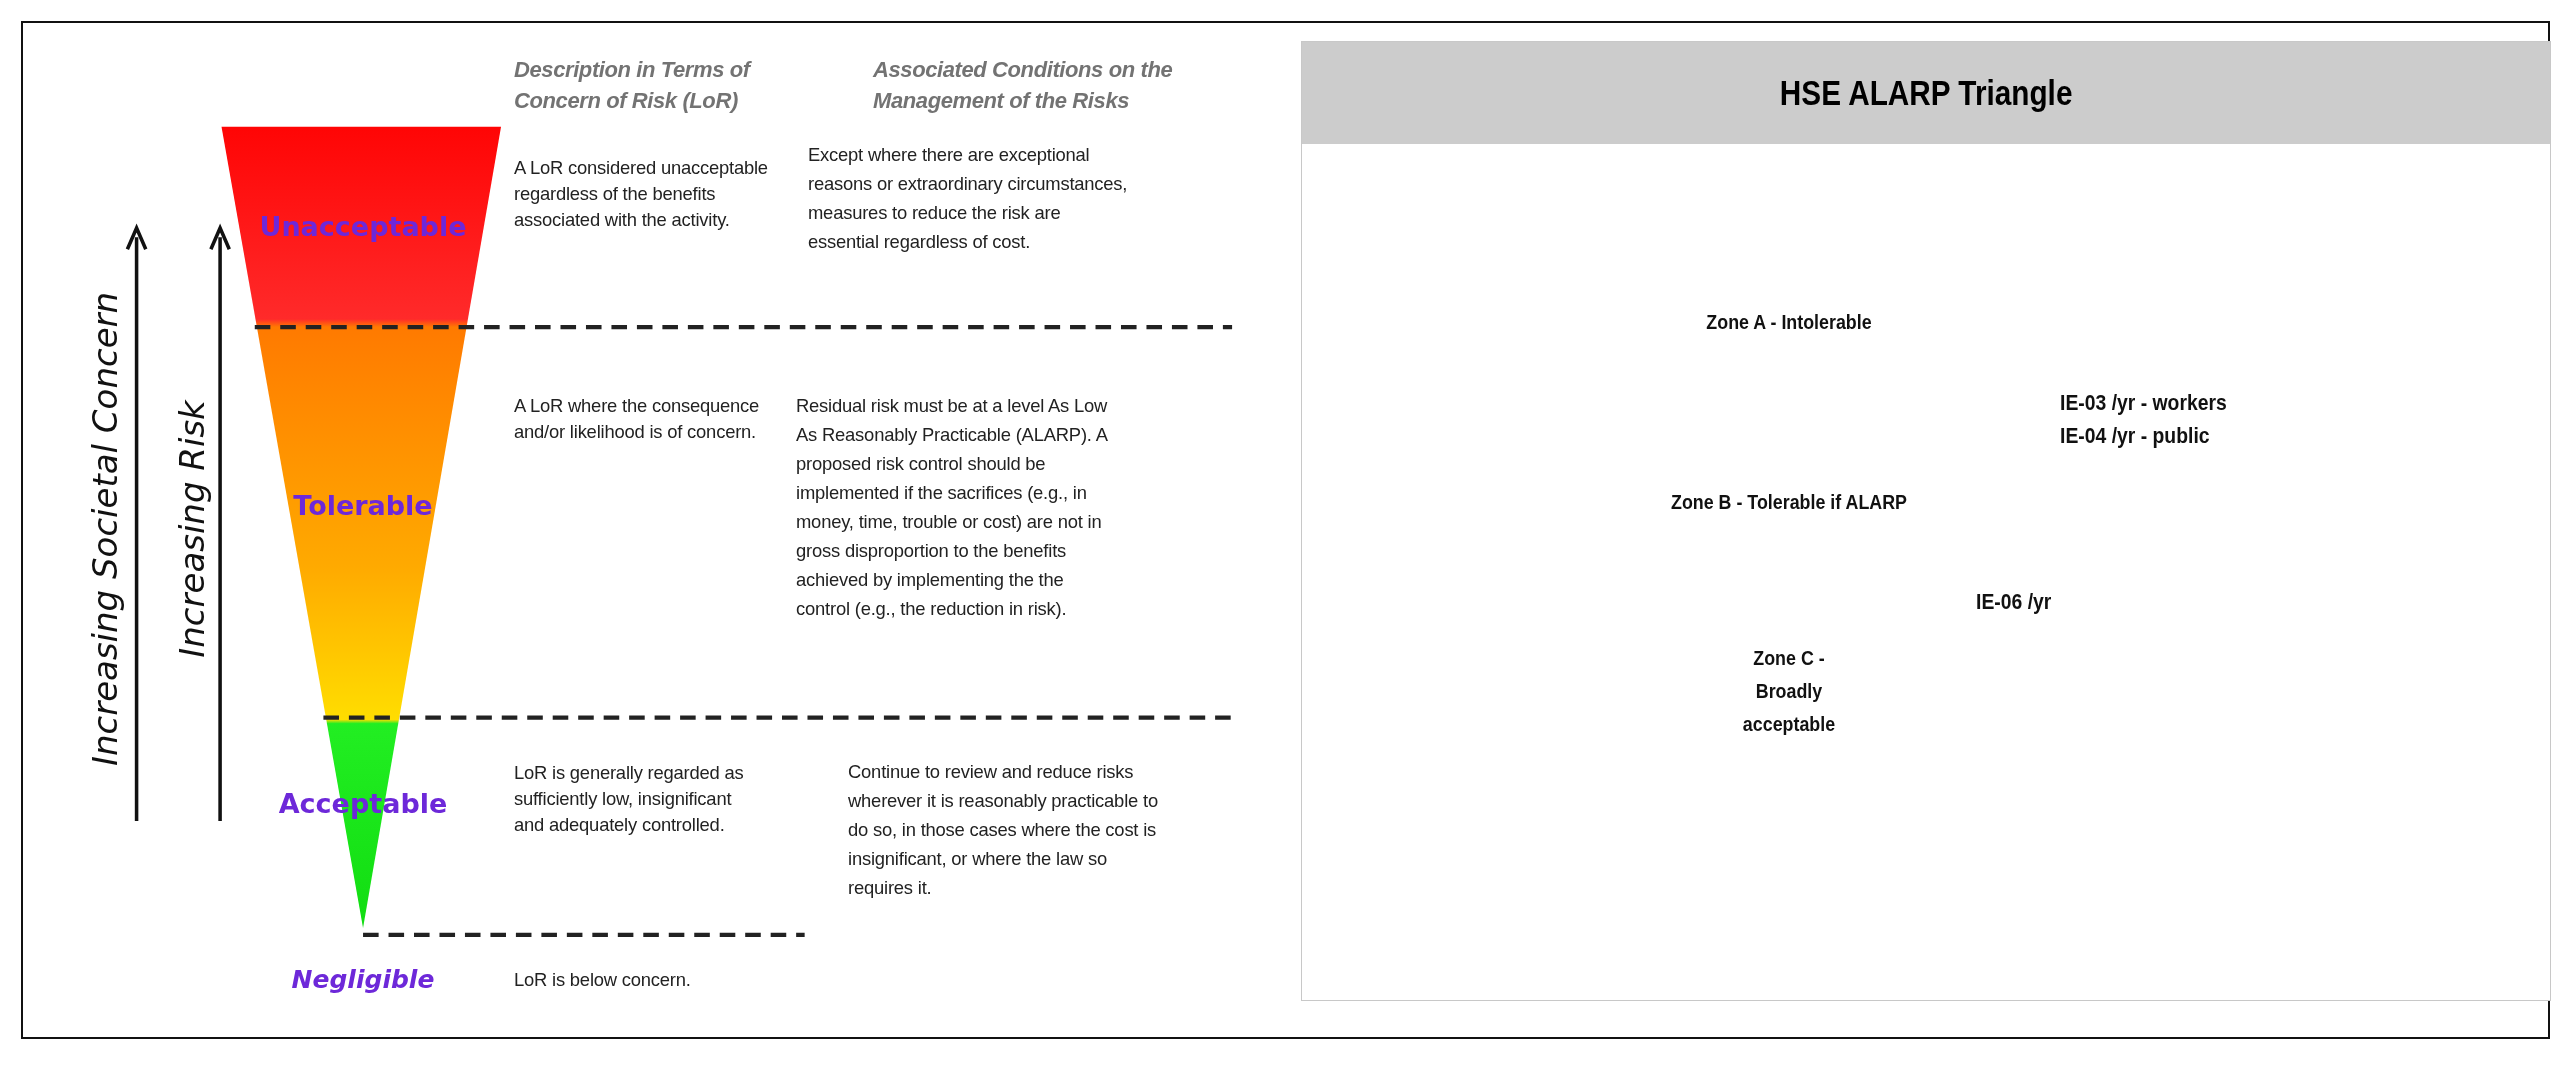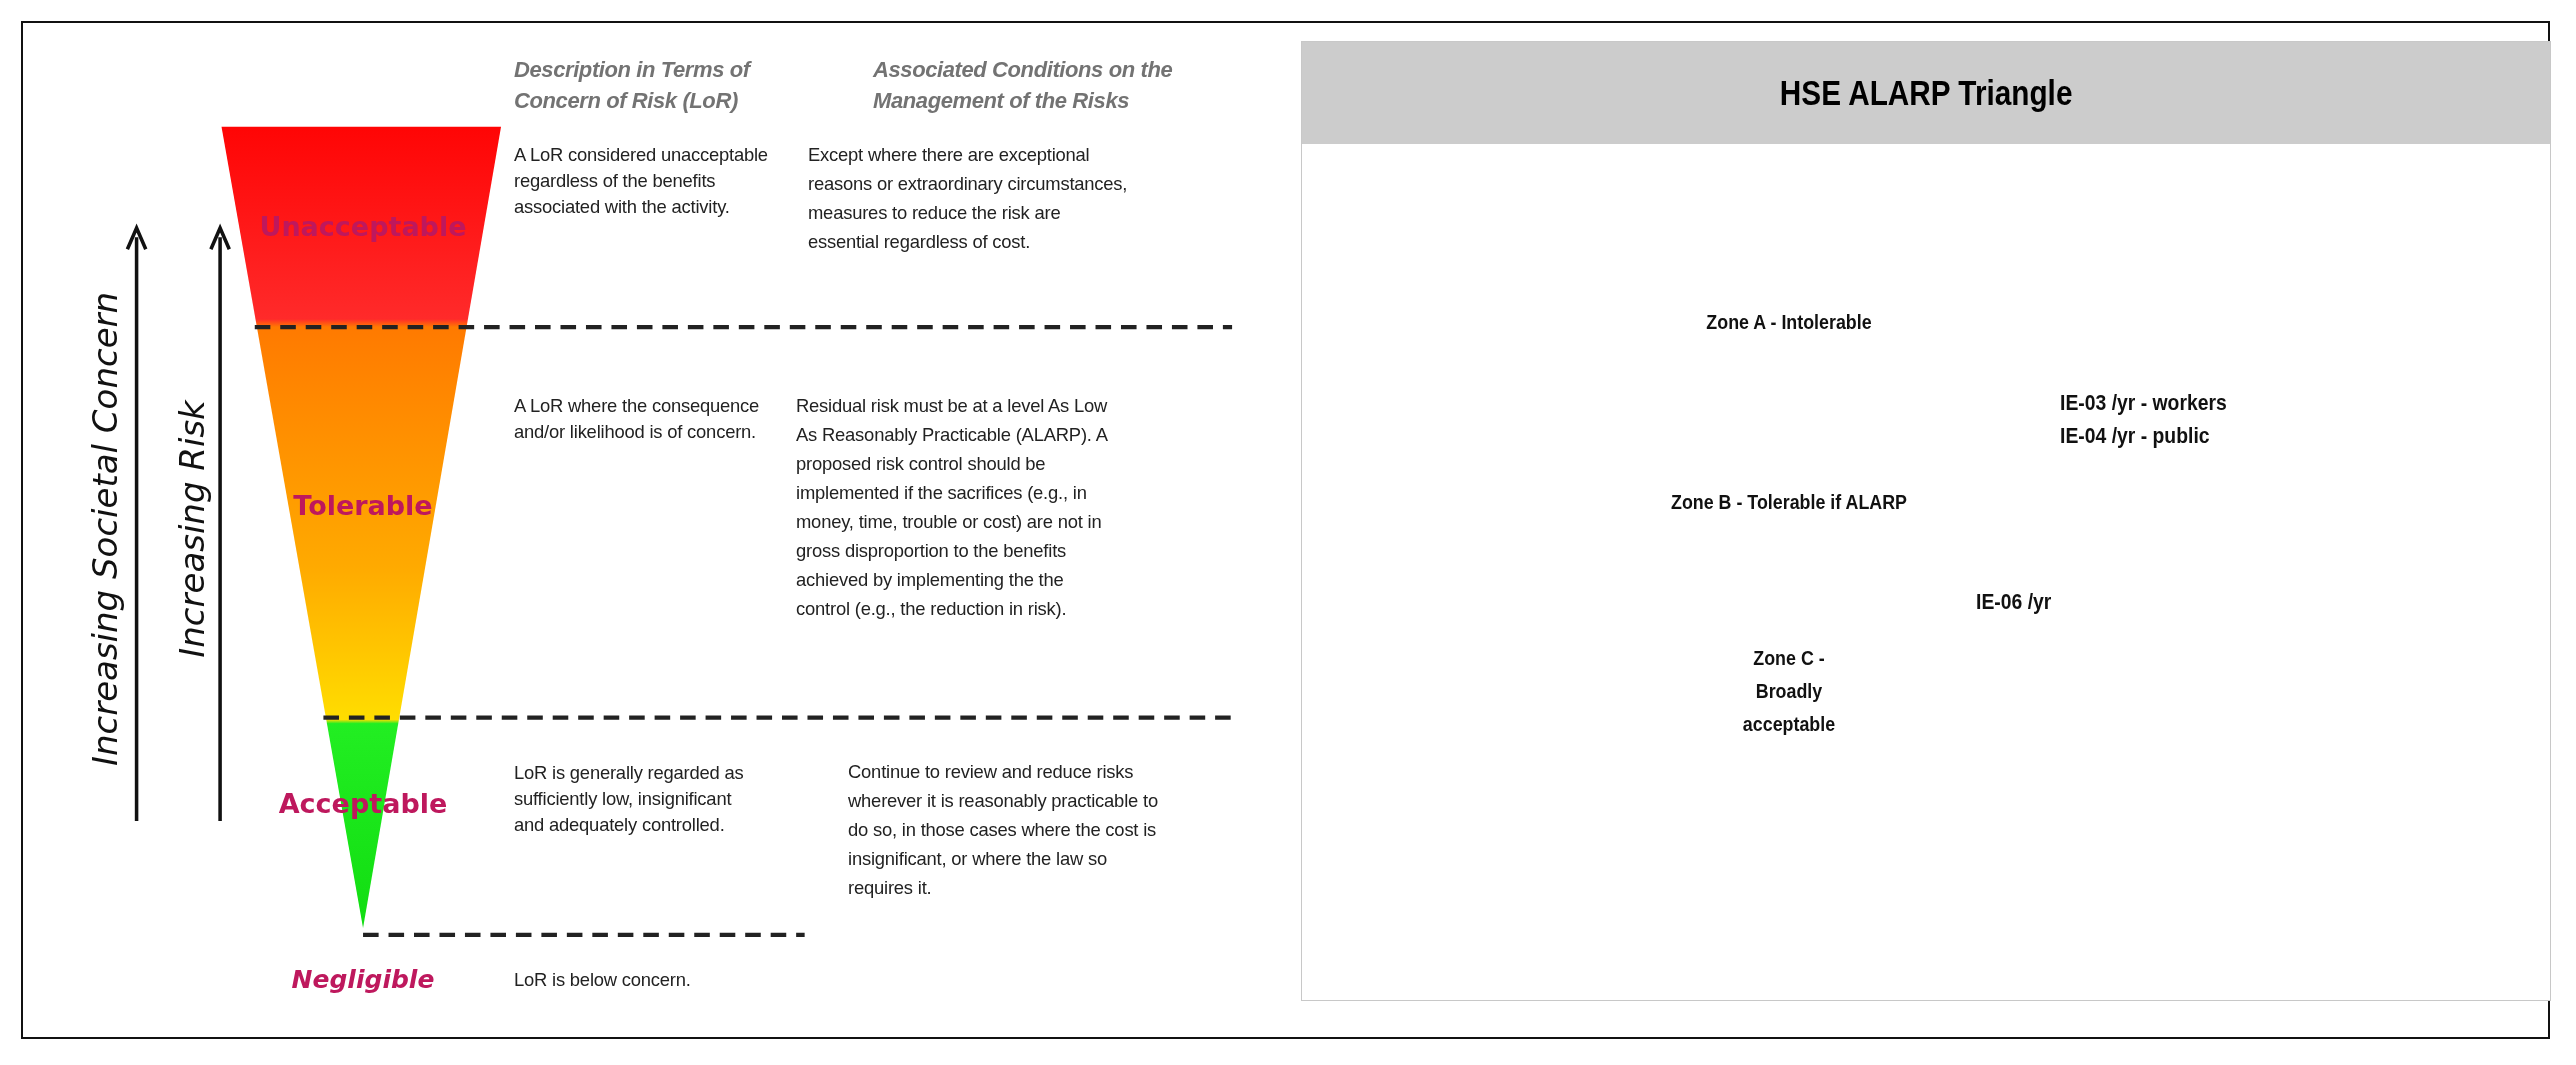--- a/index.html
+++ b/index.html
@@ -3,21 +3,21 @@
 <meta charset="utf-8">
 <style>
   html, body { margin:0; padding:0; background:#ffffff; }
   body { width:2576px; height:1066px; position:relative; overflow:hidden; font-family:"Liberation Sans", sans-serif; }
   .frame { position:absolute; left:21px; top:21px; width:2529px; height:1018px; border:2.8px solid #111; box-sizing:border-box; background:#fff; }
   .abs { position:absolute; }
   .svgwrap { position:absolute; left:0; top:0; width:2576px; height:1066px; }
   .hdr { font-family:"Liberation Sans", sans-serif; font-style:italic; font-weight:bold; font-size:22px; line-height:31px; color:#737373; letter-spacing:-0.4px; }
   .desc { font-family:"Liberation Sans", sans-serif; font-size:18.4px; line-height:26px; color:#222; letter-spacing:-0.2px; }
   .col2 { line-height:29px; }
-  .lvl { font-family:"DejaVu Sans", sans-serif; font-weight:bold; font-size:27px; color:#be185d; transform:translate(-50%,-50%); white-space:nowrap; }
+  .lvl { font-family:"DejaVu Sans", sans-serif; font-weight:bold; font-size:27px; color:#6d28d9; transform:translate(-50%,-50%); white-space:nowrap; }
   .lvl.neg { font-style:italic; font-size:25px; }
   .rot { font-family:"DejaVu Sans", sans-serif; font-style:italic; font-size:34px; color:#111; white-space:nowrap; transform:translate(-50%,-50%) rotate(-90deg); }
   .panel { position:absolute; left:1253px; top:41px; width:1250px; height:960px; border:1.4px solid #c8c8c8; box-sizing:border-box; background:#fff;margin-left:48px; }
   .panel-head { position:absolute; left:0; top:0; right:0; height:102px; background:#cccccc; display:flex; align-items:center; justify-content:center; }
   .panel-title { font-family:"Liberation Sans", sans-serif; font-weight:bold; font-size:35px; color:#000; transform:scaleX(0.85); }
   .zone { font-family:"Liberation Sans", sans-serif; font-weight:bold; font-size:21px; color:#111; transform:translate(-50%,-50%) scaleX(0.85); white-space:nowrap; text-align:center; line-height:33px; }
   .ie { font-family:"Liberation Sans", sans-serif; font-weight:bold; font-size:22px; color:#111; white-space:nowrap; transform-origin:left center; transform:scaleX(0.88); line-height:33px; }
 </style>
 </head>
 <body>
@@ -86,21 +86,21 @@
 
 <div class="abs hdr" style="left:514px; top:54px;">
   <div>Description in Terms of</div>
   <div>Concern of Risk (LoR)</div>
 </div>
 <div class="abs hdr" style="left:848px; top:54px;margin-left:25px;">
   <div>Associated Conditions on the</div>
   <div>Management of the Risks</div>
 </div>
 
-<div class="abs desc" style="left:514px; top:142px;">
+<div class="abs desc" style="left:514px; top:155px;">
   <div>A LoR considered unacceptable</div>
   <div>regardless of the benefits</div>
   <div>associated with the activity.</div>
 </div>
 <div class="abs desc col2" style="left:808px; top:140px;">
   <div>Except where there are exceptional</div>
   <div>reasons or extraordinary circumstances,</div>
   <div>measures to reduce the risk are</div>
   <div>essential regardless of cost.</div>
 </div>

